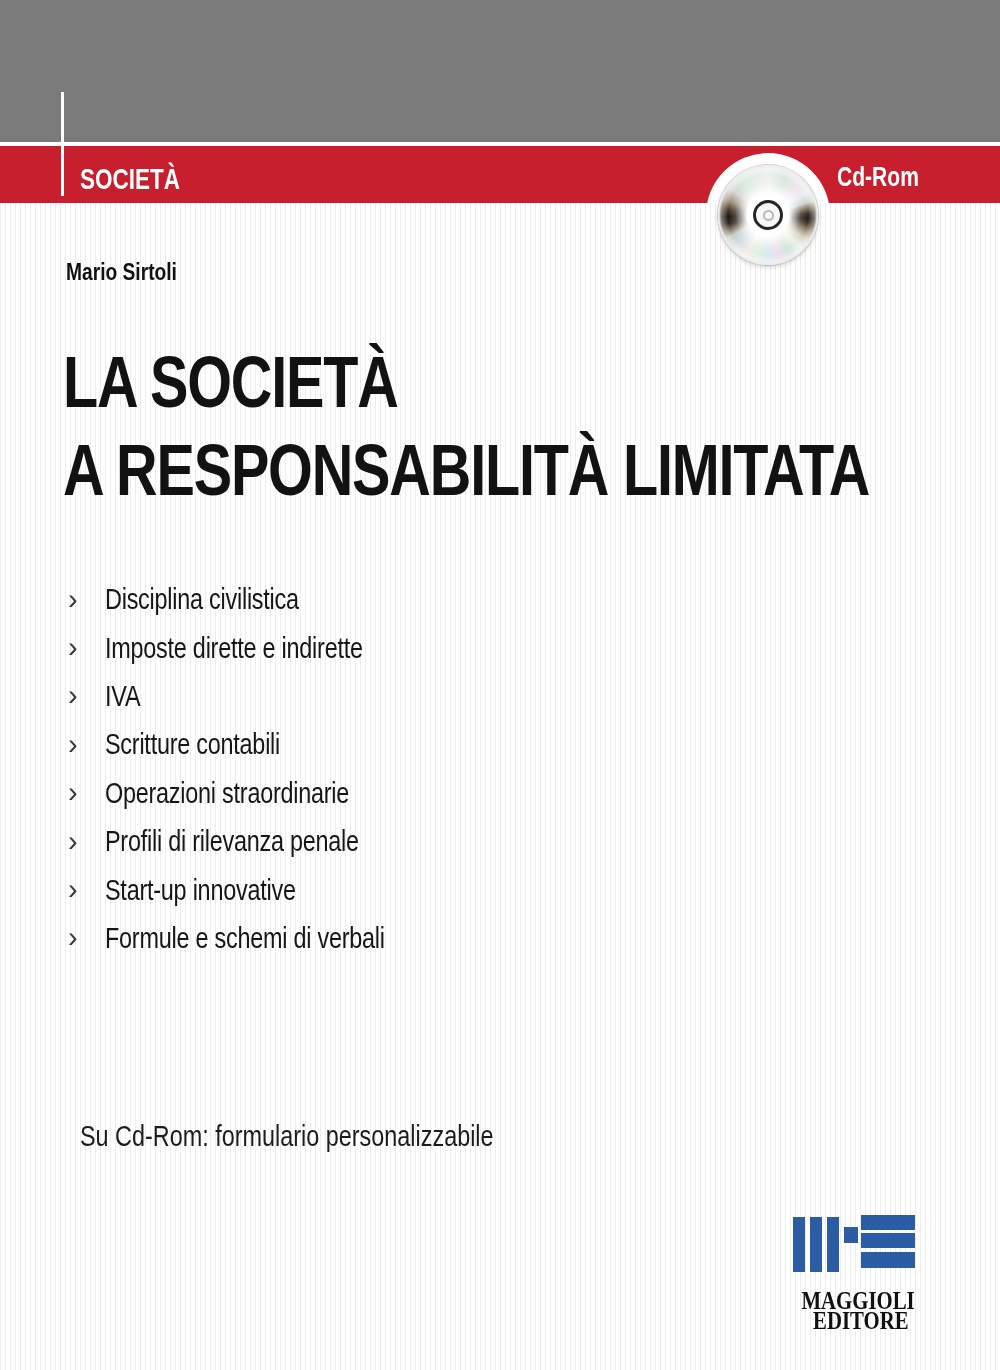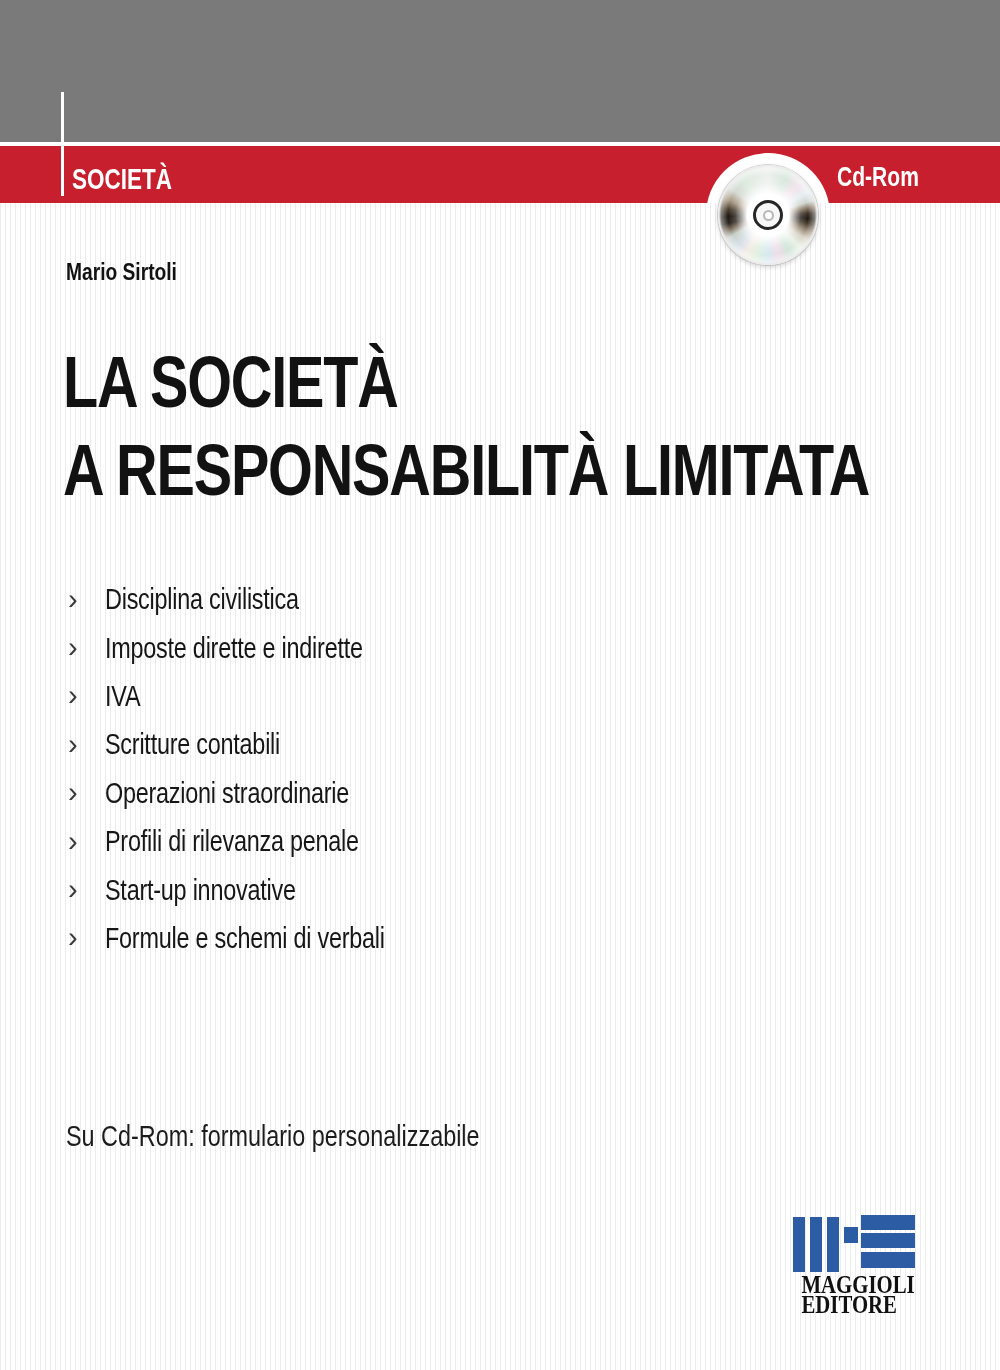--- a/index.html
+++ b/index.html
@@ -15,21 +15,21 @@
   .category-band { position:absolute; left:0; top:146px; width:100%; height:57px; background:#c71f2d; overflow:hidden; }
   .cd-halo { position:absolute; left:706px; top:7px; width:124px; height:124px; border-radius:50%; background:#ffffff; }
 
   .accent-tick { position:absolute; left:61px; top:92px; width:3px; height:104px; background:#ffffff; z-index:3; }
 
   .series-title {
     position:absolute; left:66px; top:86px; z-index:2; color:#ffffff;
     font-size:60px; font-weight:bold; line-height:60px; letter-spacing:-1px; white-space:nowrap;
   }
   .category-label {
-    position:absolute; left:72px; top:162px; z-index:2; color:#ffffff;
+    position:absolute; left:80px; top:162px; z-index:2; color:#ffffff;
     font-size:30px; font-weight:bold; line-height:34px; white-space:nowrap;
   }
 
   
   .cd-disc {
     position:absolute; left:718px; top:165px; width:100px; height:100px; border-radius:50%; z-index:4;
     box-shadow: 0 2px 5px rgba(0,0,0,0.18), 0 0 0 1px #dcdcdc;
     background:
       radial-gradient(circle at 50% 50%,
         #ffffff 0 21px, rgba(255,255,255,0.85) 23px, rgba(255,255,255,0.18) 33px,
@@ -60,35 +60,35 @@
 
   .book-title { position:absolute; left:63px; top:338px; color:#121212;
     font-size:72px; font-weight:bold; line-height:88px; letter-spacing:-1.5px; white-space:nowrap; }
   .book-title .line { display:block; }
 
   .topics { position:absolute; left:0; top:575px; width:640px; margin:0; padding:0; list-style:none; }
   .topics li { display:flex; align-items:center; height:48.4px; padding-left:68px;
     font-size:30px; color:#161616; letter-spacing:-0.3px; white-space:nowrap; }
   .topic-marker { flex:0 0 37px; font-size:29px; color:#3a3a3a; }
 
-  .cd-note { position:absolute; left:66px; top:1119px; color:#1c1c1c;
+  .cd-note { position:absolute; left:80px; top:1119px; color:#1c1c1c;
     font-size:30px; line-height:34px; white-space:nowrap; }
 
   
   .publisher { position:absolute; left:788px; top:1214px; width:134px; }
   .logo-mark { position:relative; width:134px; height:58px; }
   .logo-mark div { position:absolute; background:#2b5ca4; }
   .lm-bar1 { left:5px;  top:3px;  width:12px; height:55px; }
   .lm-bar2 { left:22px; top:3px;  width:12px; height:55px; }
   .lm-bar3 { left:39px; top:3px;  width:12px; height:55px; }
   .lm-nub  { left:56px; top:13px; width:14px; height:16px; }
   .lm-e1   { left:73px; top:1px;  width:54px; height:15px; }
   .lm-e2   { left:73px; top:19px; width:54px; height:15px; }
   .lm-e3   { left:73px; top:38px; width:54px; height:16px; }
-  .publisher-name { margin-top:3px; text-align:left; color:#101010;
+  .publisher-name { margin-top:19px; text-align:right; color:#101010;
     font-family:"Liberation Serif", serif; font-weight:bold; font-size:26px; line-height:20px; }
   .publisher-name span { display:block; }
 
   
   .sx75 { display:inline-block; transform:scaleX(0.75); transform-origin:left center; }
   .sx78 { display:inline-block; transform:scaleX(0.78); transform-origin:left center; }
   .sx80 { display:inline-block; transform:scaleX(0.80); transform-origin:left center; }
   .sx90 { display:inline-block; transform:scaleX(0.90); transform-origin:left center; }
   .sxc80 { display:inline-block; transform:scaleX(0.80); transform-origin:center center; }
 </style>

